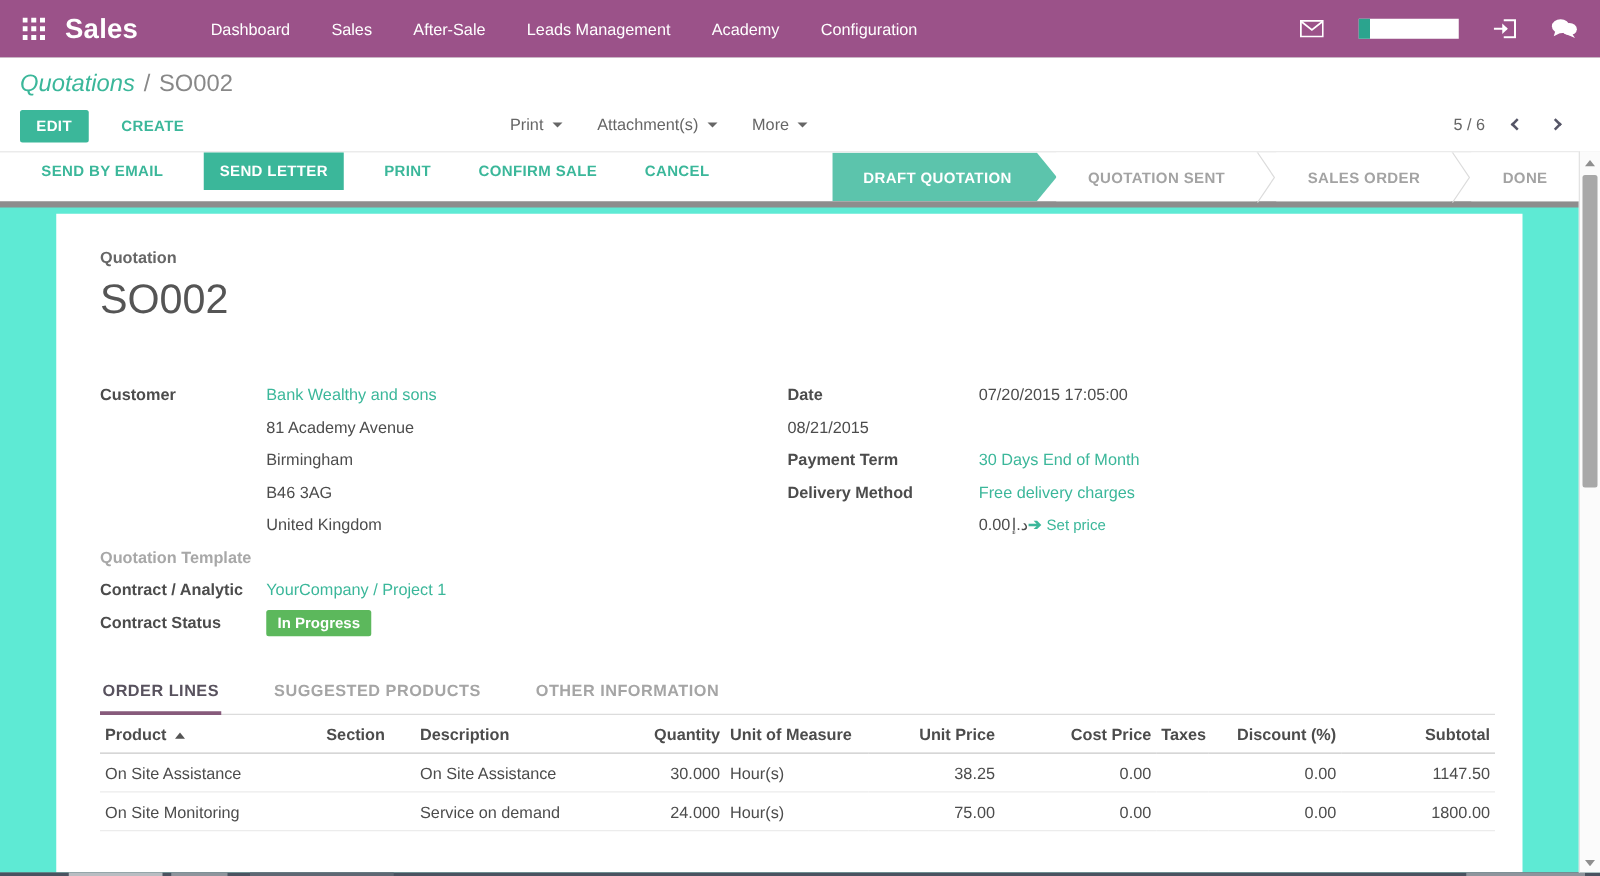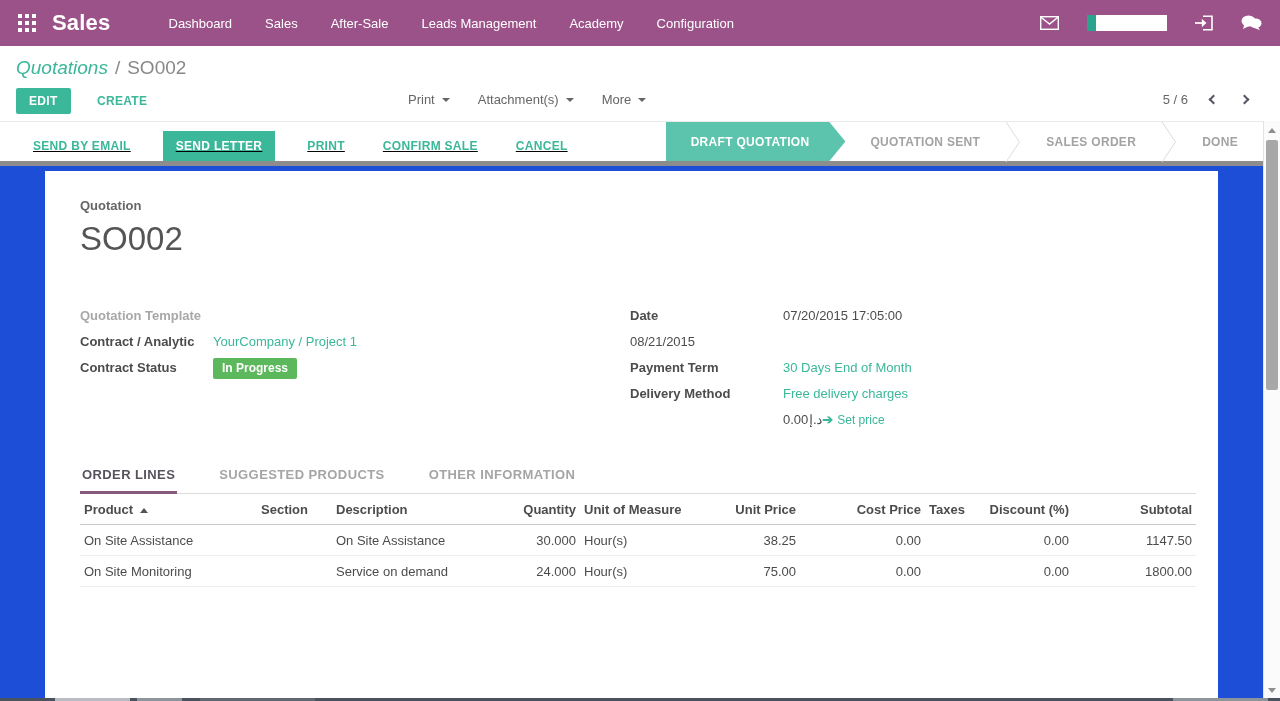--- a/index.html
+++ b/index.html
@@ -47,38 +47,38 @@
     border-right:4px solid transparent; border-top:4px solid #666; margin-left:7px; vertical-align:2px; }
   .cp-pager { position:absolute; right:14px; top:4px; display:flex; align-items:center; gap:20px; font-size:13px; color:#666; }
   .pager-btn { cursor:pointer; display:inline-flex; padding:2px; }
   .chev { display:inline-block; width:7px; height:7px; border-left:2px solid #556; border-bottom:2px solid #556; }
   .chev.left { transform:rotate(45deg); }
   .chev.right { transform:rotate(-135deg); }
 
   
   .statusbar {
     height:40px; background:#fff; border-top:1px solid #ebebeb;
-    position:relative; display:flex; align-items:flex-end; padding-left:27px;text-decoration:underline;
+    position:relative; display:flex; align-items:flex-start; padding-left:27px;
   }
   .sb-left { display:flex; align-items:center; gap:26px; }
   .sb-link { background:none; border:none; color:#3bb79a; font-family:inherit;
     font-size:12px; font-weight:700; letter-spacing:.3px; cursor:pointer; white-space:nowrap; }
   .sb-primary { background:#3bb79a; color:#fff; border:none; font-family:inherit;
     font-size:12px; font-weight:700; letter-spacing:.3px; padding:8px 13px; cursor:pointer; white-space:nowrap; }
   .pipeline { position:absolute; right:17px; top:0; height:100%; display:flex; align-items:stretch; }
   .step { display:flex; align-items:center; padding:0 25px; font-size:12px; font-weight:700;
     letter-spacing:.3px; color:#a3a3a3; background:#fff; cursor:pointer; white-space:nowrap; }
   .step.active {
     background:#5cc4ac; color:#fff; padding-right:36px;
     clip-path:polygon(0 0, calc(100% - 16px) 0, 100% 50%, calc(100% - 16px) 100%, 0 100%);
   }
   .chev-sep { align-self:center; }
 
   
-  .content { position:absolute; top:166px; left:0; right:0; bottom:3px; background:#1d4ed8; overflow:hidden; }
+  .content { position:absolute; top:166px; left:0; right:0; bottom:3px; background:#5eead4; overflow:hidden; }
   .sheet { position:absolute; left:45px; top:5px; width:1173px; bottom:0; background:#fff;
     padding:27px 22px 0 35px; }
   .doc-label { font-size:13px; font-weight:700; color:#666; }
   .doc-name { font-size:33px; font-weight:400; color:#555; margin:7px 0 0; }
 
   .groups { display:flex; margin-top:45px; }
   .g-left { width:550px; flex-shrink:0; }
   .g-right { flex:1; }
   .frow { display:flex; font-size:13px; color:#4c4c4c; line-height:26px; align-items:flex-start; }
   .frow > label { width:133px; flex-shrink:0; font-weight:700; }
@@ -226,20 +226,30 @@
 </section>
 
 <main class="content">
   <div class="sheet">
 
     <div class="doc-label">Quotation</div>
     <h1 class="doc-name">SO002</h1>
 
     <div class="groups">
       <div class="g-left">
+        <div class="frow">
+          <label>Customer</label>
+          <div class="addr">
+            <div><a>Bank Wealthy and sons</a></div>
+            <div>81 Academy Avenue</div>
+            <div>Birmingham</div>
+            <div>B46 3AG</div>
+            <div>United Kingdom</div>
+          </div>
+        </div>
         <div class="frow">
           <label class="muted-label">Quotation Template</label>
           <div></div>
         </div>
         <div class="frow">
           <label>Contract / Analytic</label>
           <div><a>YourCompany / Project 1</a></div>
         </div>
         <div class="frow">
           <label>Contract Status</label>

